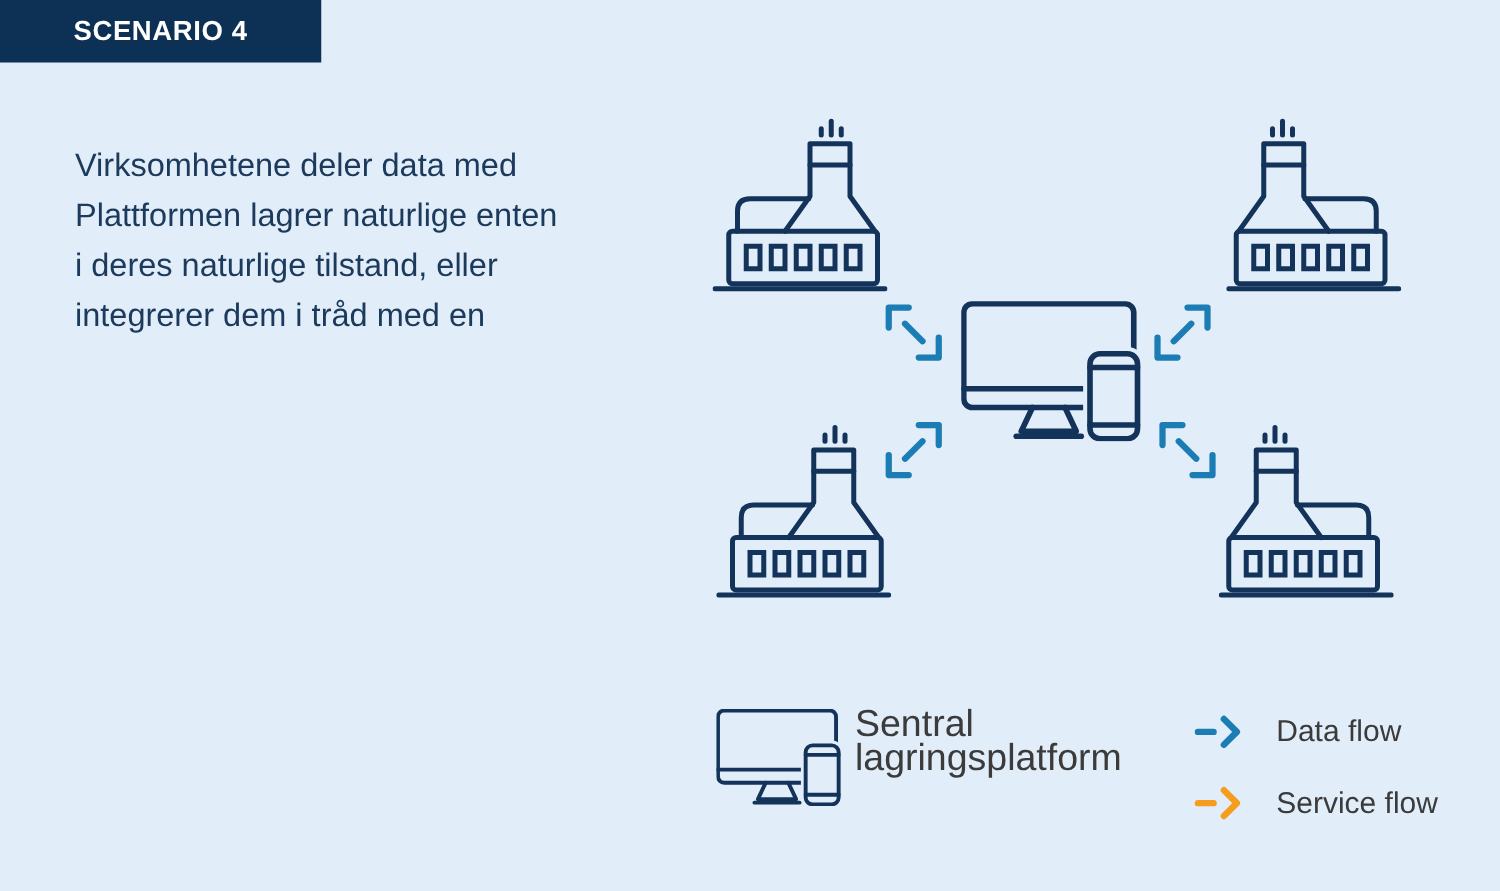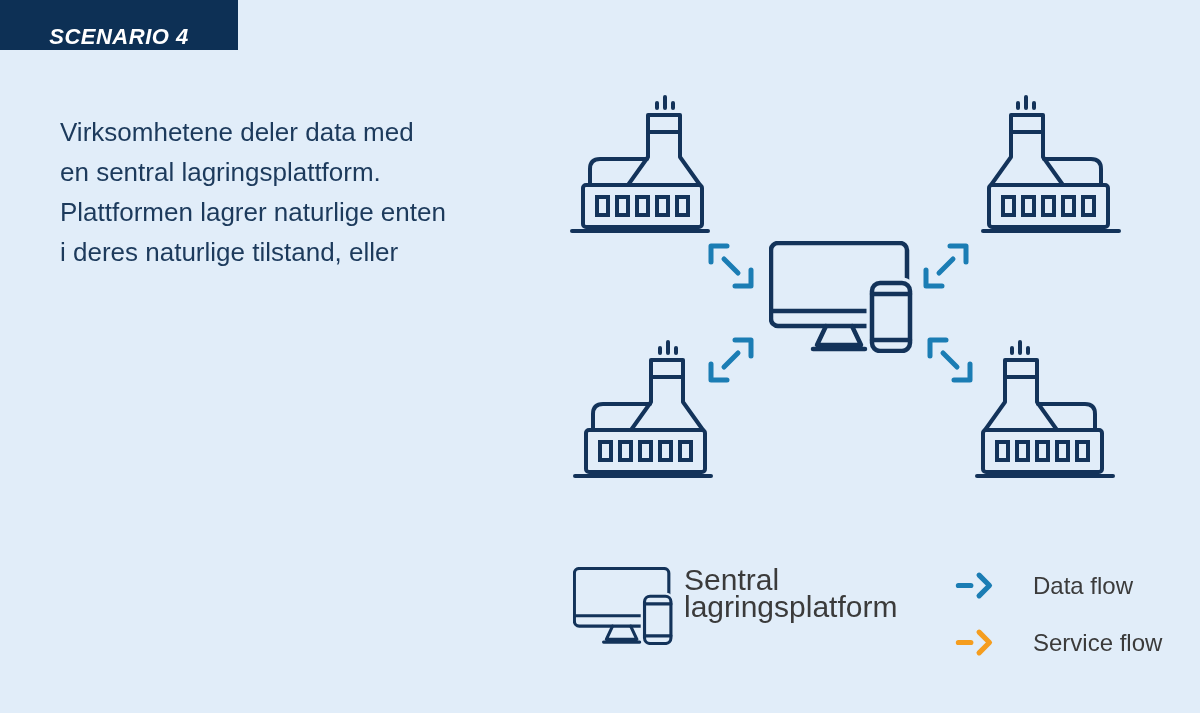--- a/index.html
+++ b/index.html
@@ -14,22 +14,22 @@
   }
   *{margin:0;padding:0;box-sizing:border-box}
   html,body{background:#fff}
   body{font-family:"Liberation Sans",sans-serif}
   .stage{
     position:relative;width:1200px;height:713px;
     background:var(--bg);overflow:hidden;
   }
   .defs{position:absolute;width:0;height:0}
   .badge{
-    position:absolute;left:0;top:0;width:238px;height:50px;
-    background:var(--badge-bg);display:flex;align-items:flex-end;justify-content:center;font-style:italic;
+    position:absolute;left:0;top:0;width:257px;height:50px;
+    background:var(--badge-bg);display:flex;align-items:center;justify-content:center;
   }
   .badge span{
     color:#ffffff;font-size:22px;font-weight:700;letter-spacing:0.5px;
   }
   .intro{position:absolute;left:60px;top:92px;width:480px}
   .heading{color:var(--head-blue);font-size:26px;font-weight:700;line-height:40px}
   .heading .line{display:block}
   .bodytext{color:var(--body-text);font-size:26px;font-weight:400;line-height:40px;margin-top:20px}
   .bodytext .line{display:block}
   .icon{position:absolute}
@@ -40,21 +40,21 @@
   .mirror svg{transform:scaleX(-1)}
   .halo{fill:#e1edf9;stroke:#e1edf9;stroke-width:11}
   .phone-fill{fill:#e1edf9}
   .legend-icon{position:absolute;left:573px;top:567px;color:var(--navy)}
   .legend-text{
     position:absolute;left:684px;top:566px;
     color:var(--legend-gray);font-size:30px;line-height:27px;
   }
   .legend-text .line{display:block}
   .flow-row{
-    position:absolute;display:flex;align-items:center;gap:36px;
+    position:absolute;display:flex;align-items:center;gap:24px;
     color:var(--legend-gray);font-size:24px;
   }
   .flow-row.data{left:955px;top:571px}
   .flow-row.service{left:955px;top:628px}
   .flow-arrow{display:block}
   .flow-arrow.blue{color:var(--flow-blue)}
   .flow-arrow.orange{color:var(--flow-orange)}
 </style>
 </head>
 <body>
@@ -115,23 +115,23 @@
     </defs>
   </svg>
 
   <div class="badge">
     <span>SCENARIO 4</span>
   </div>
 
   <div class="intro">
     <div class="bodytext">
       <span class="line">Virksomhetene deler data med</span>
-      <span class="line">en sentral lagringsplattform.</span>
       <span class="line">Plattformen lagrer naturlige enten</span>
       <span class="line">i deres naturlige tilstand, eller</span>
+      <span class="line">integrerer dem i tråd med en</span>
     </div>
   </div>
 
   <div class="icon factory" style="left:570px;top:92px">
     <svg width="140" height="148" viewBox="0 0 140 148">
         <use href="#sym-factory"></use>
       </svg>
   </div>
   <div class="icon factory mirror" style="left:981px;top:92px">
     <svg width="140" height="148" viewBox="0 0 140 148">

